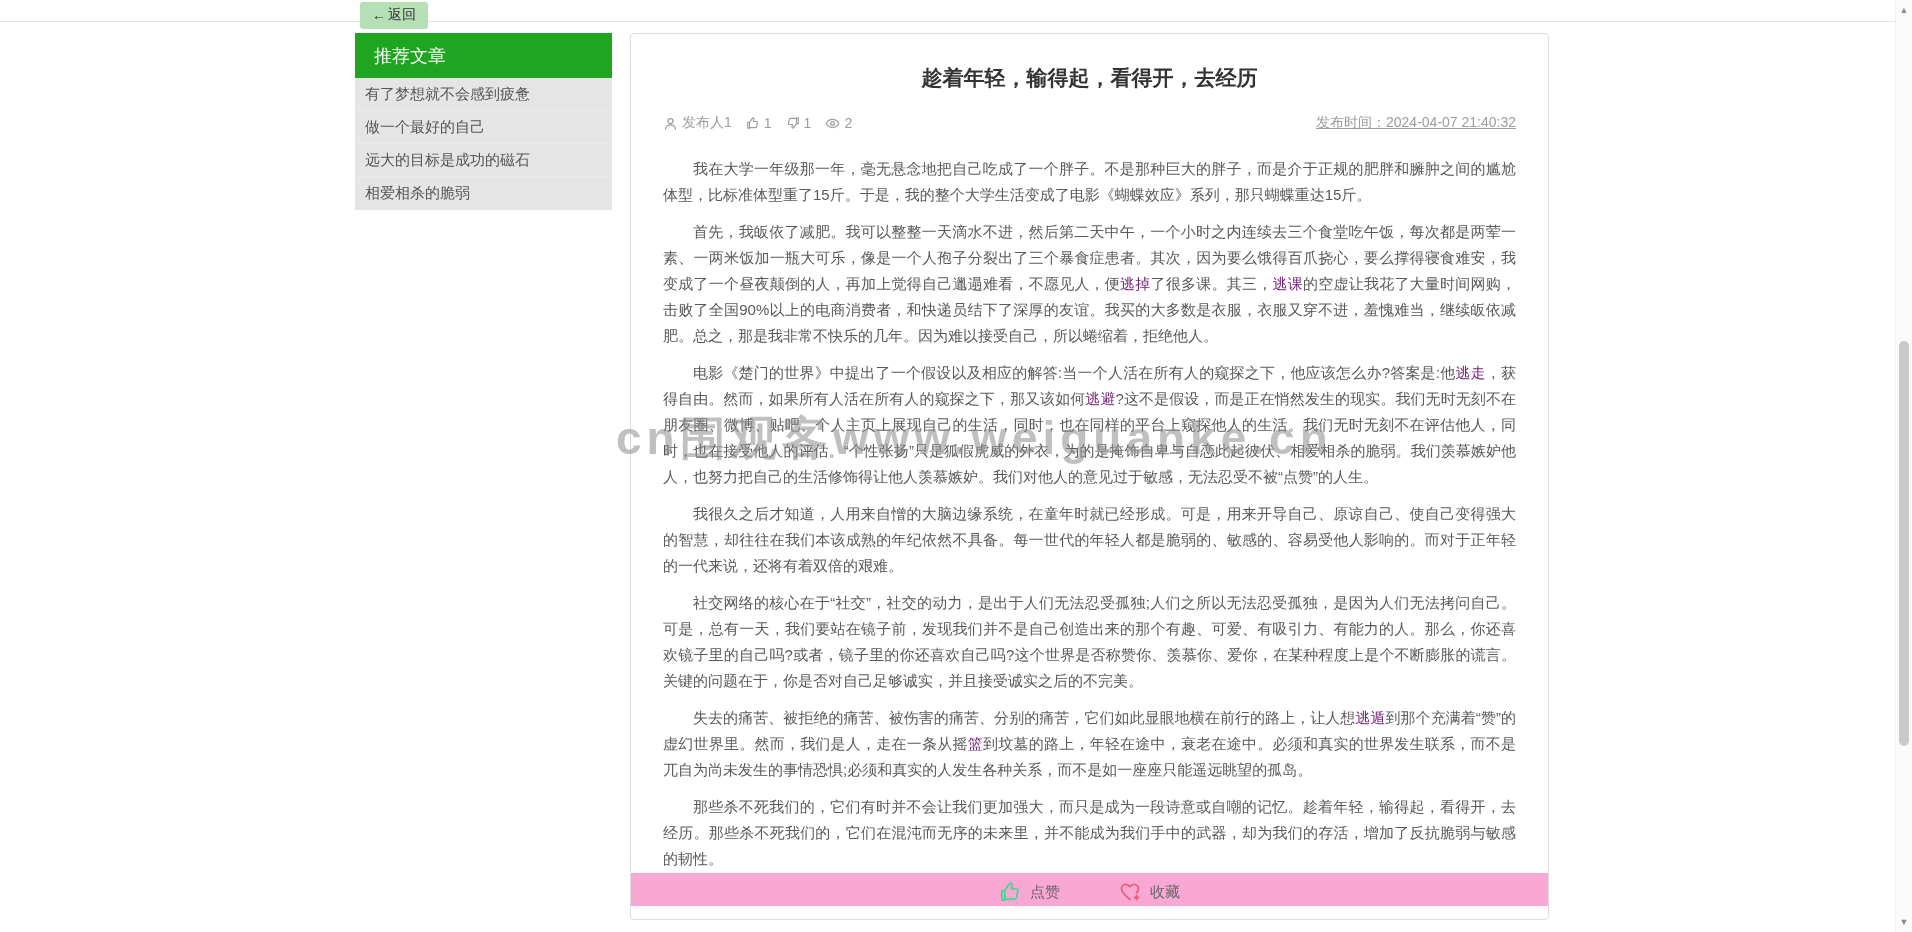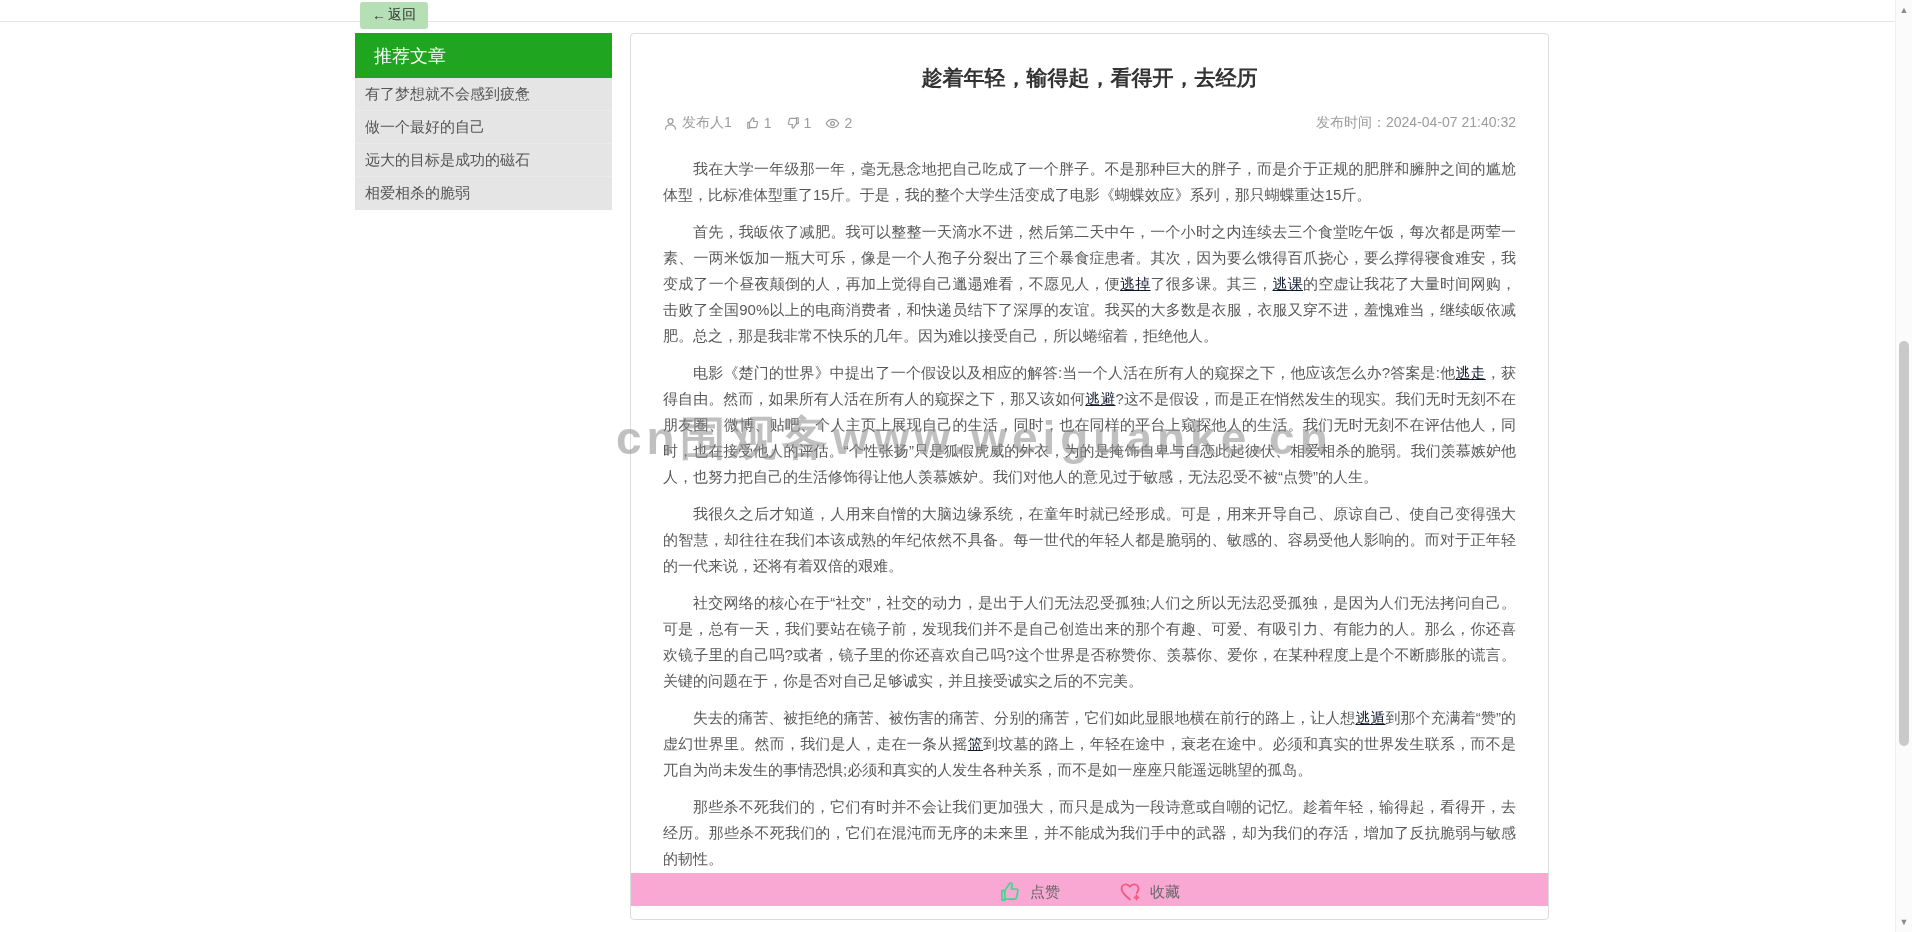--- a/index.html
+++ b/index.html
@@ -45,27 +45,27 @@
     text-align: center; font-size: 21px; font-weight: bold; color: #333;
     margin: 6px 0 0;
   }
   .meta {
     display: flex; justify-content: space-between; align-items: center;
     margin-top: 22px; color: #9c9c9c; font-size: 14px;
   }
   .meta-left { display: flex; align-items: center; gap: 14px; }
   .meta-item { display: flex; align-items: center; gap: 4px; }
   .meta svg { display: block; }
-  .pub-time { color: #9c9c9c; }
+  .pub-time { color: #9c9c9c; text-decoration: underline; }
   .article-body { margin-top: 24px; max-height: 712px; overflow: hidden; }
   .article-body p {
     font-size: 15px; line-height: 26px; color: #595959;
     text-indent: 2em; margin: 0 0 11px; text-align: justify;
   }
-  .kw { text-decoration: underline; cursor: pointer; color: #0f172a; }
+  .kw { cursor: pointer; color: #701a75; }
   .actions {
     position: absolute; bottom: 13px; left: 0; right: 0;
     display: flex; justify-content: center; gap: 58px; align-items: center;
     background: #f9a8d4; padding-top: 6px;
   }
   .action {
     display: flex; align-items: center; gap: 8px;
     font-size: 15px; color: #666; cursor: pointer;
   }
   .watermark {

